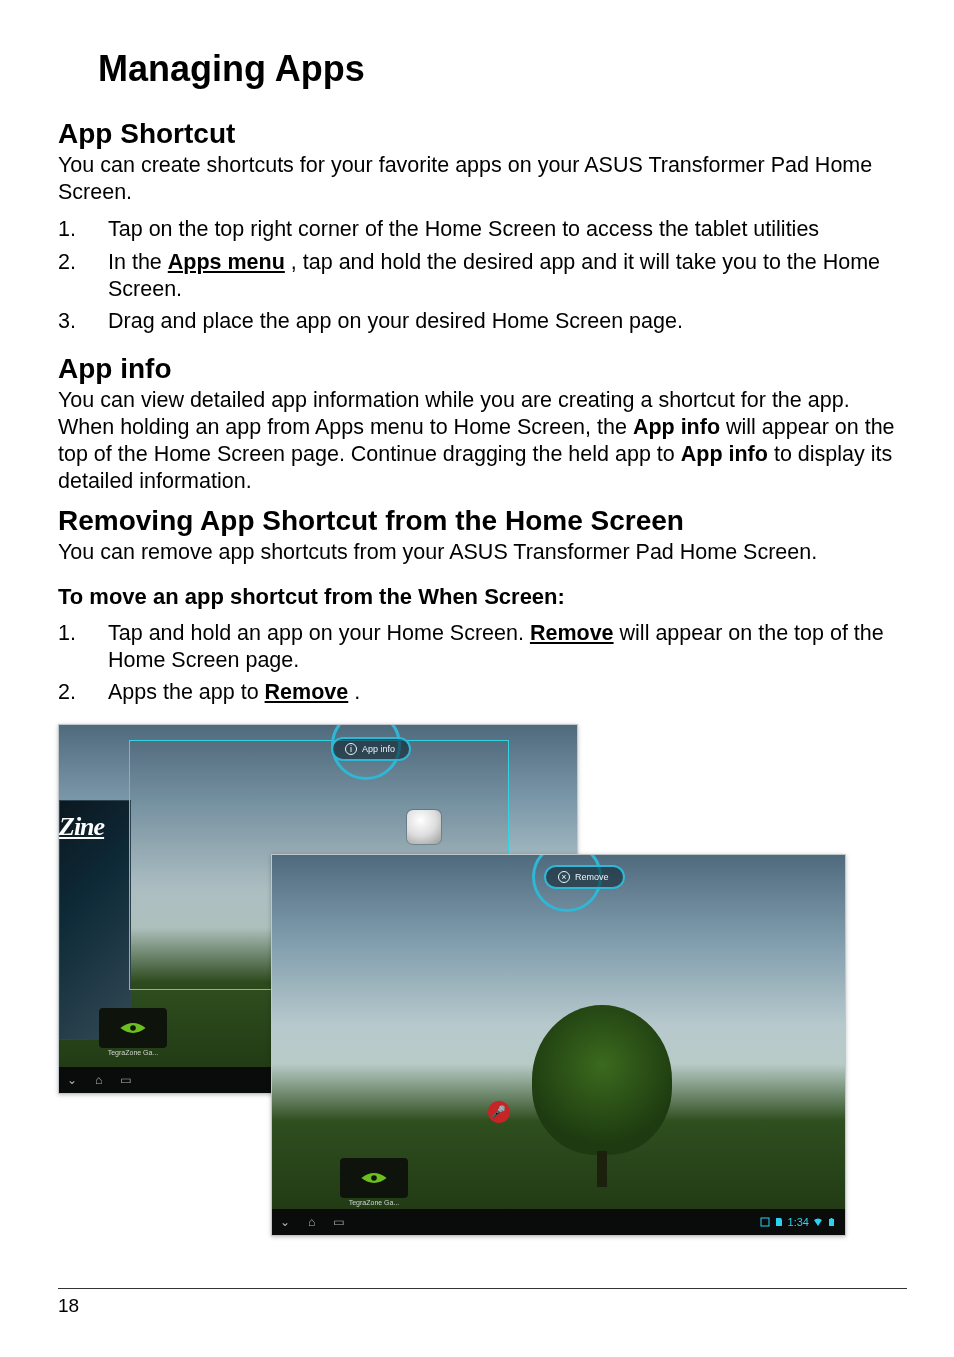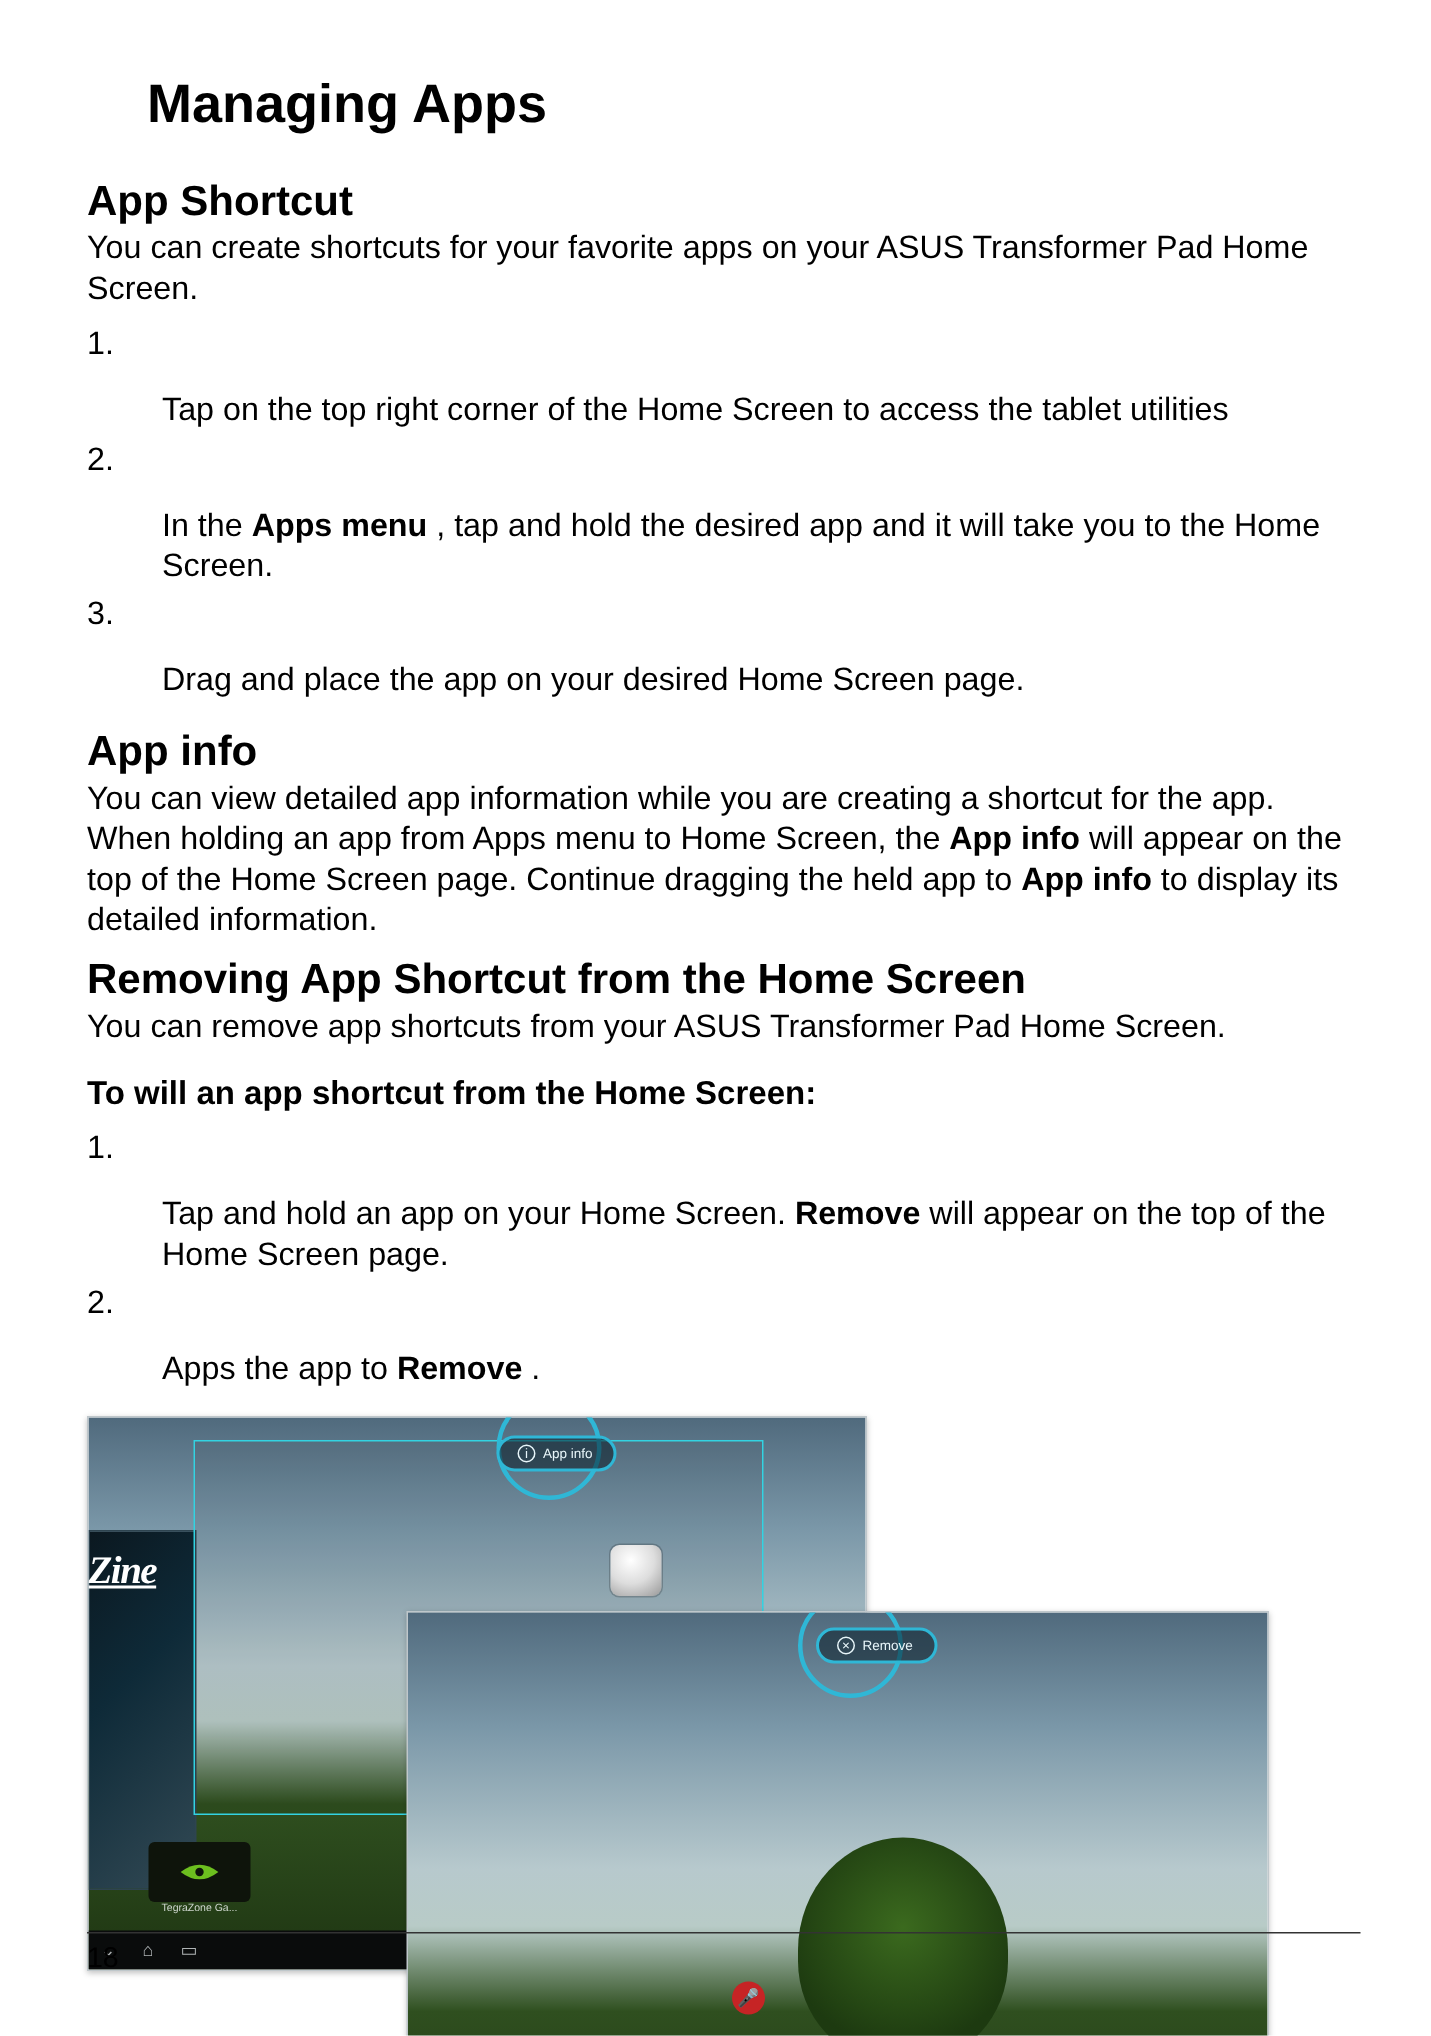--- a/index.html
+++ b/index.html
@@ -13,22 +13,22 @@
     padding: 48px 58px 40px 58px;
   }
   h1 { font-size: 36px; font-weight: 700; margin-bottom: 28px; margin-left: 40px; }
   h2 { font-size: 28px; font-weight: 700; margin-top: 8px; margin-bottom: 2px; }
   h3 { font-size: 22px; font-weight: 700; margin-top: 18px; margin-bottom: 10px; }
   .body-text { font-size: 21.5px; line-height: 1.25; margin-bottom: 10px; }
   .body-text b { font-weight: 700; }
   ol { counter-reset: item; list-style: none; margin: 6px 0 18px 0; }
   ol li { counter-increment: item; display: flex; font-size: 21.5px; line-height: 1.25; margin-bottom: 6px; }
   ol li::before { content: counter(item) "."; width: 50px; flex: 0 0 50px; }
-  ol li .li-body { flex: 1; margin-top: 44px; }
-  ol li .li-body b { font-weight: 700; }
+  ol li .li-body { flex: 1; }
+  ol li .li-body b { font-weight: 700; text-decoration: underline; }
 
   .screenshots {
     position: relative;
     width: 840px;
     height: 520px;
     margin-top: 10px;
   }
   .tablet-shot {
     position: absolute;
     border: 1px solid #bfc7cb;
@@ -178,21 +178,21 @@
   <span>You can view detailed app information while you are creating a shortcut for the app. When holding an app from Apps menu to Home Screen, the </span>
   <b>App info</b>
   <span> will appear on the top of the Home Screen page. Continue dragging the held app to </span>
   <b>App info</b>
   <span> to display its detailed information.</span>
 </p>
 
 <h2>Removing App Shortcut from the Home Screen</h2>
 <p class="body-text">You can remove app shortcuts from your ASUS Transformer Pad Home Screen.</p>
 
-<h3>To will an app shortcut from the Home Screen:</h3>
+<h3>To move an app shortcut from the When Screen:</h3>
 <ol>
   <li>
       <span class="li-body">
     <span>Tap and hold an app on your Home Screen. </span>
     <b>Remove</b>
     <span> will appear on the top of the Home Screen page.</span>
   </span>
     </li>
   <li>
       <span class="li-body">

